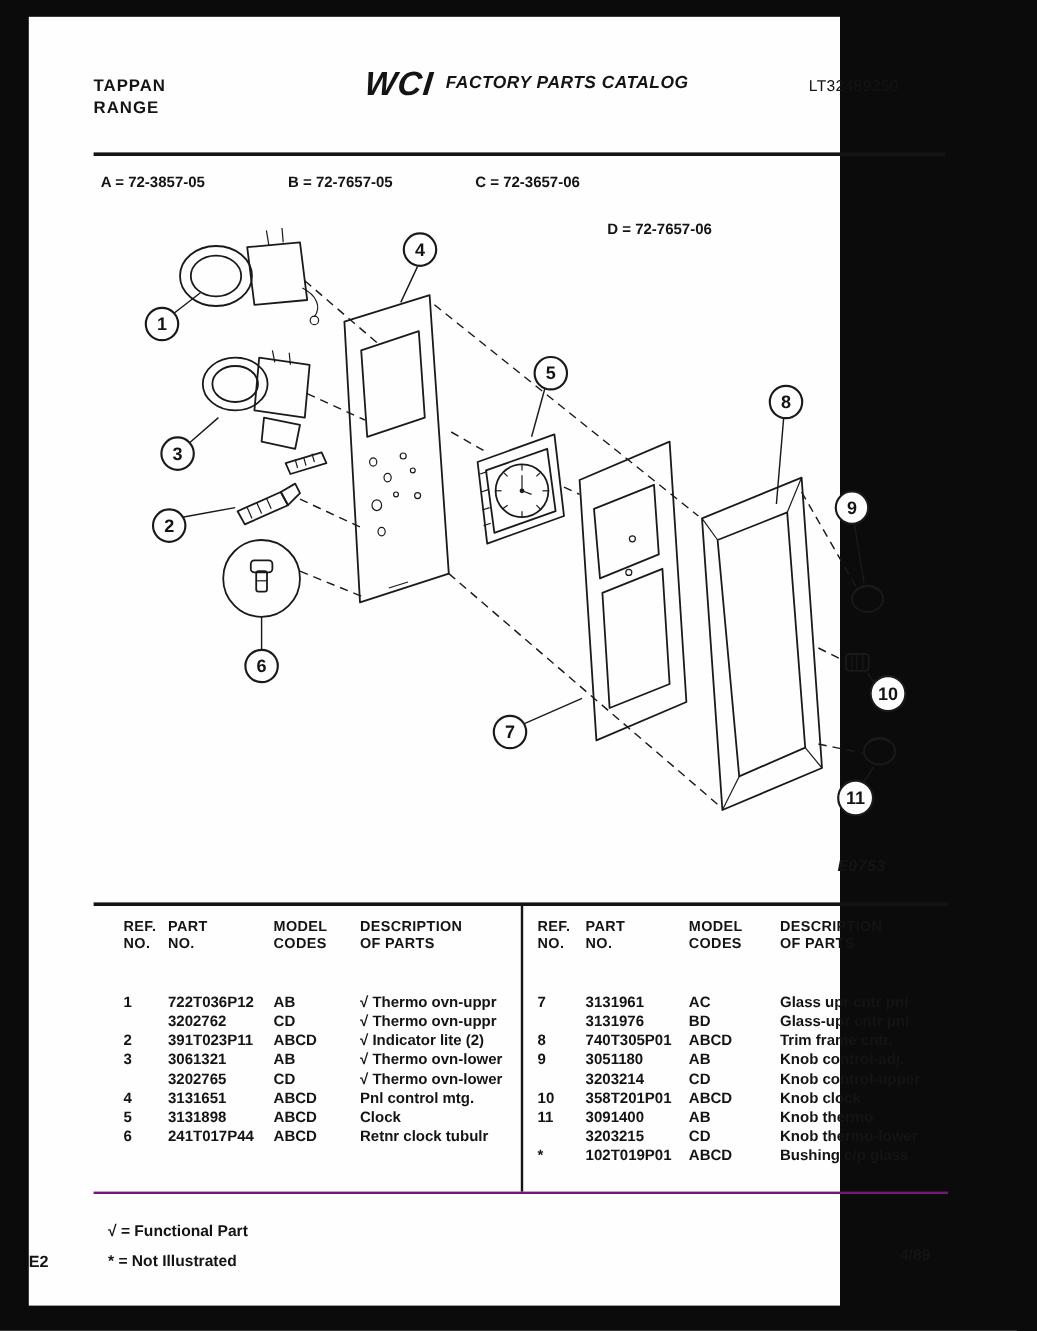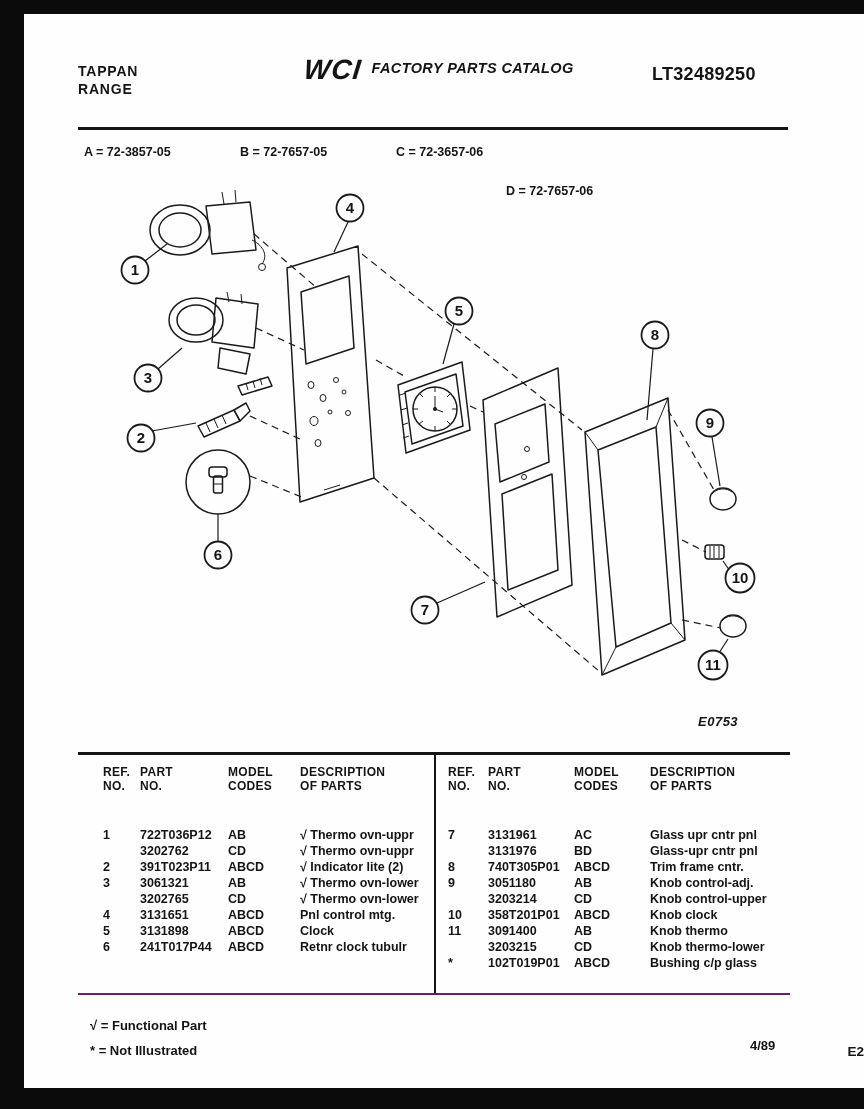--- a/index.html
+++ b/index.html
@@ -6,32 +6,32 @@
   html,body { width:864px; height:1109px; }
   body {
     background:#0b0b0b;
     font-family:"Liberation Sans", sans-serif;
     color:#141414;
     overflow:hidden;
     position:relative;
   }
   .page {
     position:absolute; left:24px; top:14px;
-    width:840px; height:1074px;
+    width:676px; height:1074px;
     background:#fefefe;
   }
   
   .brand { position:absolute; left:54px; top:48px; font-size:14px; font-weight:bold; letter-spacing:.8px; line-height:1.3; }
   .logo-block { position:absolute; left:280px; top:40px; white-space:nowrap; }
   .wci {
     display:inline-block; font-size:28px; font-weight:900; font-style:italic;
     letter-spacing:1px; transform:skewX(-6deg); margin-right:10px;
   }
   .catalog-title { display:inline-block; font-size:14.5px; font-weight:bold; vertical-align:6px; letter-spacing:.4px;font-style:italic; }
-  .doc-number { position:absolute; left:628px; top:50px; font-size:18px; font-weight:bold; letter-spacing:.3px; }
+  .doc-number { position:absolute; left:650px; top:50px; font-size:13px; font-weight:normal; letter-spacing:.3px; }
   .header-rule { position:absolute; left:54px; top:113px; width:710px; height:3px; background:#141414; }
   .models { position:absolute; top:131px; left:0; width:100%; height:18px; font-size:12.5px; font-weight:bold; }
   .models span { position:absolute; white-space:nowrap; }
   .m0 { left:60px; } .m1 { left:216px;text-align:right; } .m2 { left:372px; } .m3 { left:482px;margin-top:39px; }
 
   
   .diagram { position:absolute; left:0; top:166px; width:818px; height:570px; }
   .diagram svg { width:100%; height:100%; }
   .part   { stroke:#1a1a1a; stroke-width:1.5; fill:none; stroke-linejoin:round; }
   .thin   { stroke:#1a1a1a; stroke-width:1; fill:none; }
@@ -54,21 +54,21 @@
   .table-half.left  .thead, .table-half.left  .trow { grid-template-columns:37px 88px 72px auto; padding-left:25px; }
   .table-half.right .thead, .table-half.right .trow { grid-template-columns:40px 86px 76px auto; padding-left:12px; }
   .thead { font-size:12px; font-weight:bold; line-height:14px; }
   .thead .hcell { white-space:pre-line; letter-spacing:.3px; }
   .tbody { margin-top:34px; }
   .trow { font-size:12.5px; font-weight:bold; line-height:16px; white-space:nowrap; }
 
   
   .legend-functional { position:absolute; left:66px; top:1004px; font-size:13px; font-weight:bold; }
   .legend-not        { position:absolute; left:66px; top:1029px; font-size:13px; font-weight:bold; }
-  .page-code { position:absolute; left:0; top:1030px; width:100%; text-align:right; font-size:13.5px; font-weight:bold; }
+  .page-code { position:absolute; left:0; top:1030px; width:100%; text-align:left; font-size:13.5px; font-weight:bold; }
   .date-code { position:absolute; left:726px; top:1024px; font-size:13px; font-weight:bold; }
 </style>
 </head>
 <body>
 
 <div class="page">
 
   <div class="brand">
     <div>TAPPAN</div>
     <div>RANGE</div>

